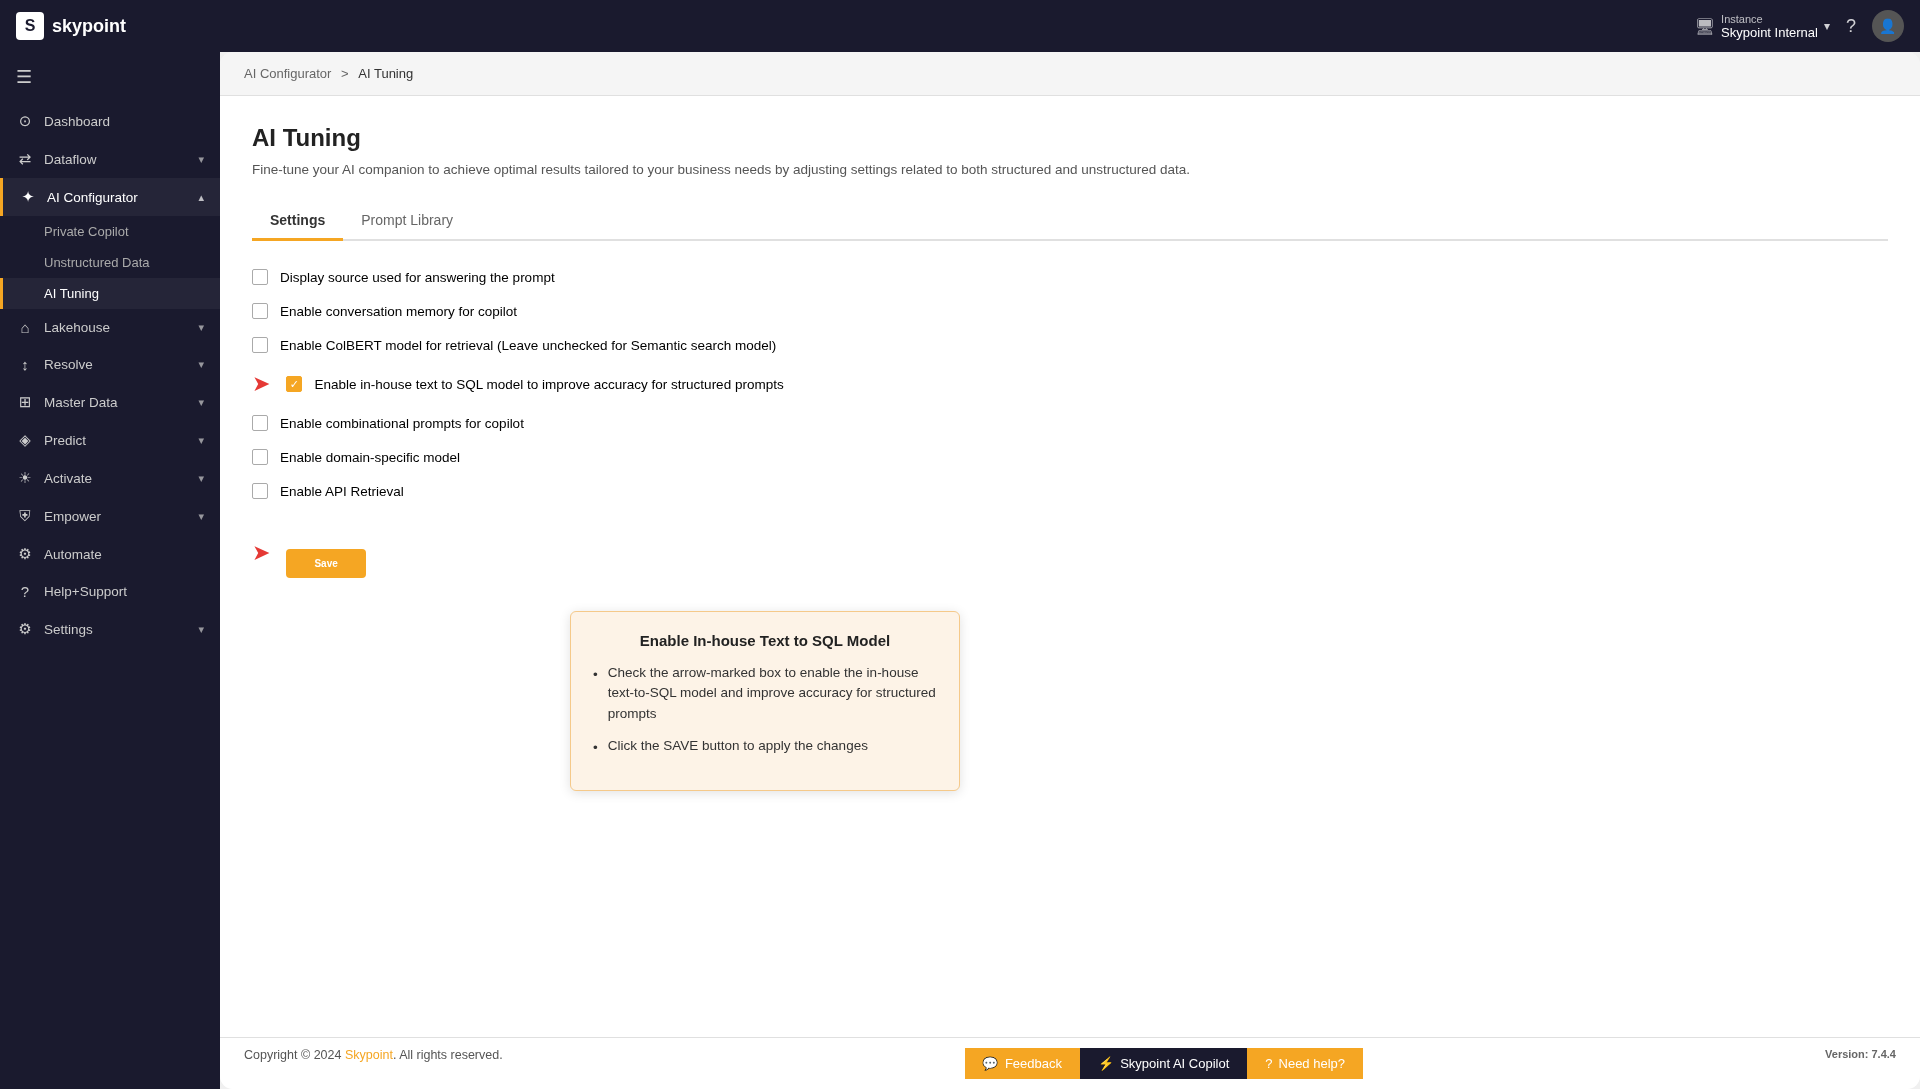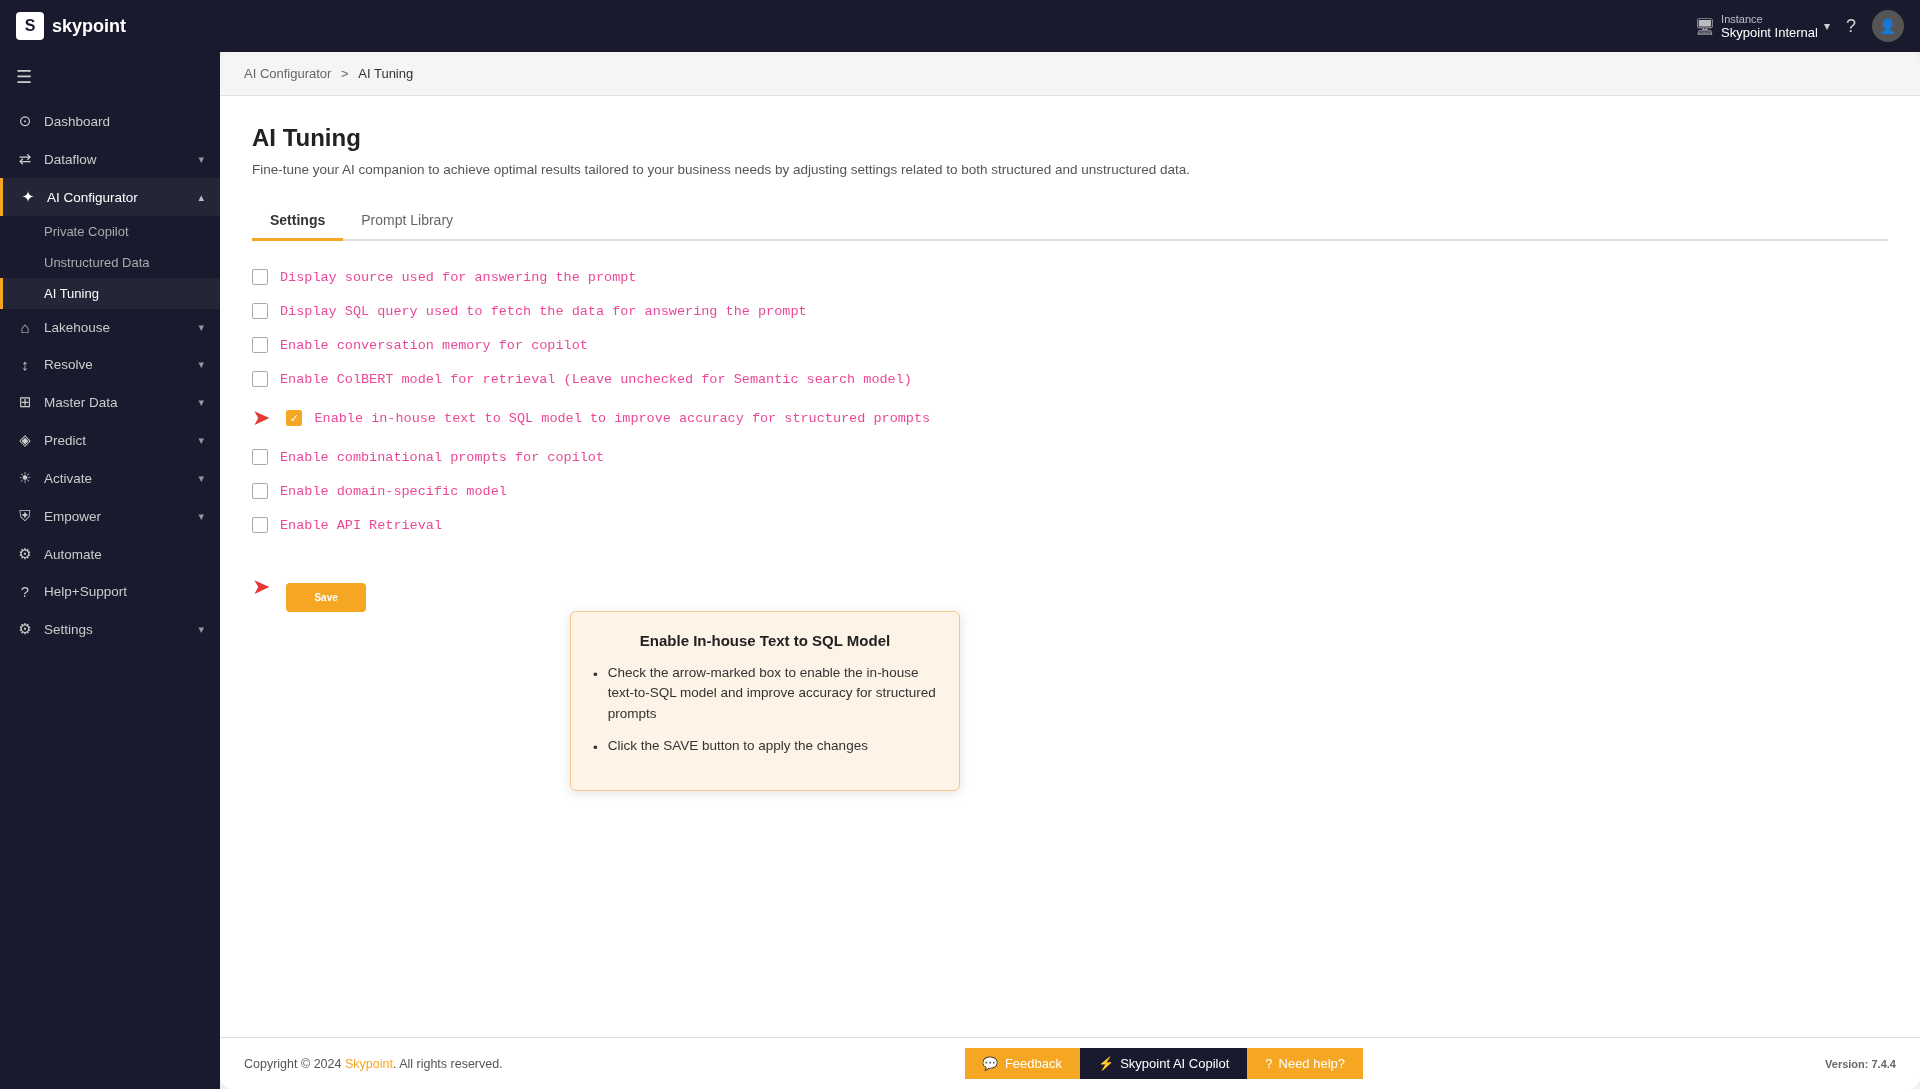--- a/index.html
+++ b/index.html
@@ -151,21 +151,21 @@
       flex-shrink: 0;
       cursor: pointer;
       display: flex; align-items: center; justify-content: center;
     }
     .setting-checkbox.checked {
       background: #f5a623;
       border-color: #f5a623;
       color: #fff;
       font-size: 11px;
     }
-    .setting-label { font-size: 13.5px; color: #ec4899; font-family: Liberation Mono, monospace; }
+    .setting-label { font-size: 13.5px; color: #000000; }
 
     
     .arrow-indicator {
       color: #e53935;
       font-size: 22px;
       margin-right: 4px;
       flex-shrink: 0;
     }
 
     
@@ -212,21 +212,21 @@
       line-height: 1.5;
     }
     .tooltip-bullet .dot { flex-shrink: 0; margin-top: 2px; }
 
     
     .footer {
       background: #fff;
       border-top: 1px solid #e0e0e0;
       padding: 10px 24px;
       display: flex;
-      align-items: center;
+      align-items: flex-start;
       justify-content: space-between;
       flex-shrink: 0;
     }
     .footer-copyright { font-size: 12.5px; color: #555; }
     .footer-copyright a { color: #f5a623; text-decoration: none; }
     .footer-right { display: flex; gap: 0; align-items: center; }
     .footer-btn {
       display: flex; align-items: center; gap: 6px;
       padding: 8px 18px;
       font-size: 13px;
@@ -370,24 +370,20 @@
         </div>
       </div>
 
       <div class="settings-list">
 
         <div class="setting-row">
           <div class="setting-checkbox"></div>
           <span class="setting-label">Display source used for answering the prompt</span>
         </div>
 
-        <div class="setting-row">
-          <div class="setting-checkbox"></div>
-          <span class="setting-label">Display SQL query used to fetch the data for answering the prompt</span>
-        </div>
 
         <div class="setting-row">
           <div class="setting-checkbox"></div>
           <span class="setting-label">Enable conversation memory for copilot</span>
         </div>
 
         <div class="setting-row">
           <div class="setting-checkbox"></div>
           <span class="setting-label">Enable ColBERT model for retrieval (Leave unchecked for Semantic search model)</span>
         </div>

